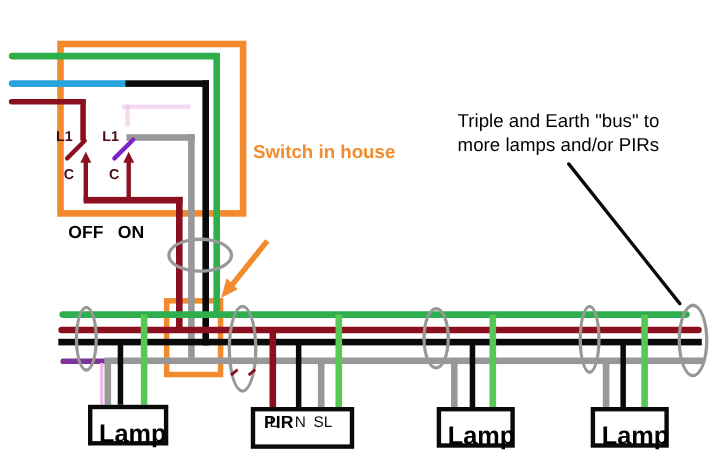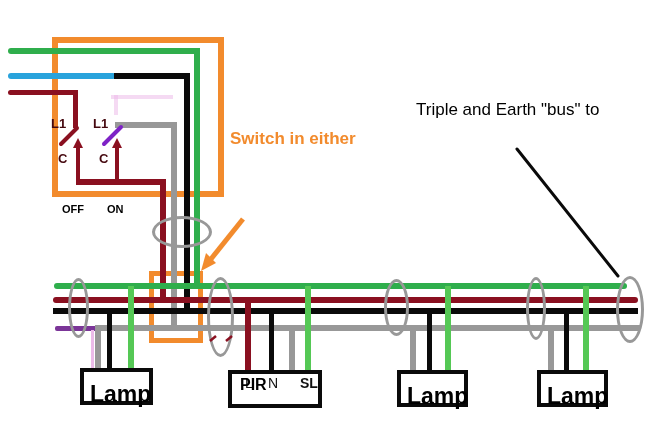--- a/index.html
+++ b/index.html
@@ -7,21 +7,21 @@
   #canvas{position:relative;width:658px;height:426px;background:#ffffff;overflow:hidden;}
   .w{position:absolute;}            
   .obox{position:absolute;border:6px solid var(--orange);background:transparent;box-sizing:border-box;z-index:1;}
   .jbox{border-width:5px;}
   .loop{position:absolute;border:3px solid var(--gray);border-radius:50%;box-sizing:border-box;background:transparent;z-index:5;}
   .dev{position:absolute;border:4px solid var(--black);background:#fff;box-sizing:border-box;z-index:4;}
   .dev .lampLabel{position:absolute;left:6px;top:9px;font-weight:bold;font-size:23px;color:#000;}
   .term{position:absolute;top:1px;font-size:14px;color:#111;}
   .pirName{position:absolute;left:8px;top:2px;font-weight:bold;font-size:16px;color:#000;}
   .swTxt{position:absolute;font-weight:bold;font-size:13px;color:var(--maroonDark);z-index:6;}
-  .stateTxt{position:absolute;font-weight:bold;font-size:11px;color:#000;z-index:6;}
+  .stateTxt{position:absolute;font-weight:bold;font-size:16px;color:#000;z-index:6;}
   .orangeLbl{position:absolute;color:var(--orange);font-weight:bold;font-size:17px;line-height:21px;z-index:6;white-space:nowrap;}
   .noteLbl{position:absolute;color:#000;font-size:17px;line-height:22px;z-index:6;white-space:nowrap;}
   #overlay{position:absolute;left:0;top:0;z-index:5;pointer-events:none;}
   .z2{z-index:2;}
 </style>
 </head>
 <body>
 
 <div id="canvas">
 
@@ -84,33 +84,34 @@
   <div class="loop" style="left:384px;top:279px;width:25px;height:57px;"></div>
   <div class="loop" style="left:526px;top:277px;width:20px;height:63px;"></div>
   <div class="loop" style="left:616px;top:276px;width:28px;height:67px;"></div>
 
   <div class="dev" style="left:80px;top:368px;width:73px;height:37px;">
     <span class="lampLabel">Lamp</span>
   </div>
   <div class="dev" style="left:228px;top:370px;width:94px;height:38px;">
     <span class="term" style="left:13px;">L</span>
     <span class="term" style="left:36px;">N</span>
-    <span class="term" style="left:68px;font-weight:700;">SL</span>
+    <span class="term" style="left:53px;font-weight:400;">SL</span>
     <span class="pirName">PIR</span>
   </div>
   <div class="dev" style="left:397px;top:370px;width:71px;height:37px;">
     <span class="lampLabel">Lamp</span>
   </div>
   <div class="dev" style="left:537px;top:370px;width:71px;height:37px;">
     <span class="lampLabel">Lamp</span>
   </div>
 
-  <div class="orangeLbl" style="left:230px;top:128px;">Switch in either</div>
+  <div class="orangeLbl" style="left:230px;top:128px;">Switch in house</div>
   <div class="noteLbl" style="left:416px;top:99px;">
     <div>Triple and Earth "bus" to</div>
+    <div>more lamps and/or PIRs</div>
   </div>
 
   <svg id="overlay" width="658" height="426" viewBox="0 0 658 426">
     <line x1="77" y1="128" x2="61" y2="144" style="stroke:var(--maroon);stroke-width:4;stroke-linecap:round;"></line>
     <polygon points="78,138 73,148 83,148" style="fill:var(--maroon);"></polygon>
     <line x1="121" y1="127" x2="104" y2="144" style="stroke:var(--purple);stroke-width:4;stroke-linecap:round;"></line>
     <polygon points="117,138 112,148 122,148" style="fill:var(--maroon);"></polygon>
     <line x1="243" y1="219" x2="211" y2="259" style="stroke:var(--orange);stroke-width:5;"></line>
     <polygon points="201,271 216,263 206,253" style="fill:var(--orange);"></polygon>
     <line x1="517" y1="149" x2="618" y2="276" style="stroke:var(--black);stroke-width:3;stroke-linecap:round;"></line>

